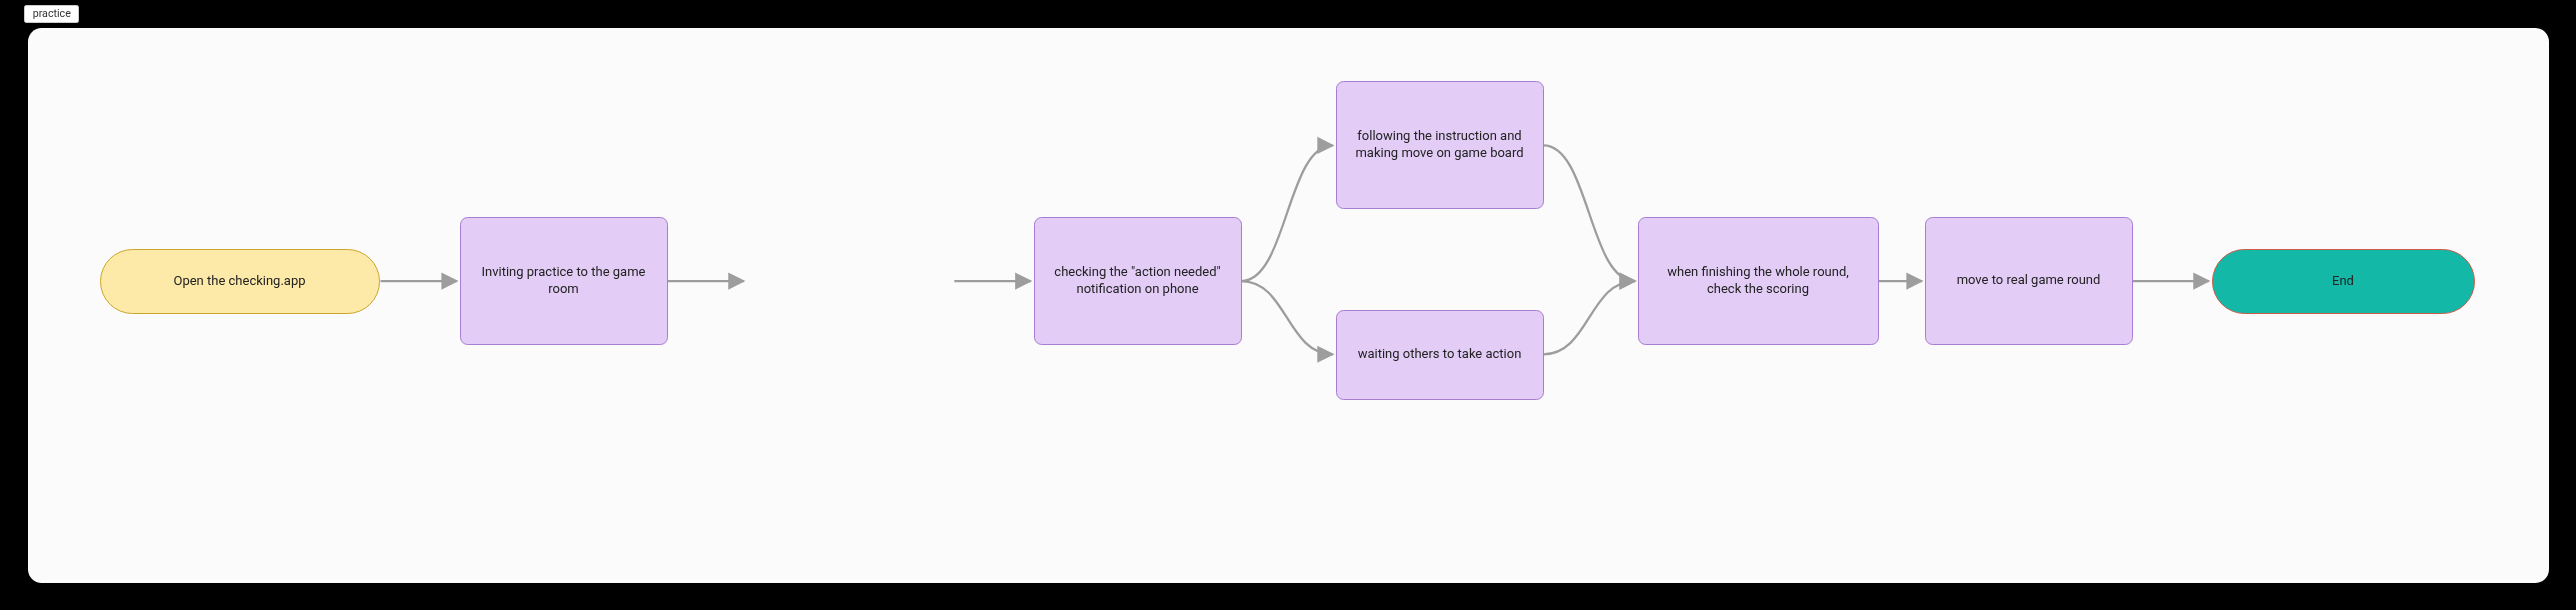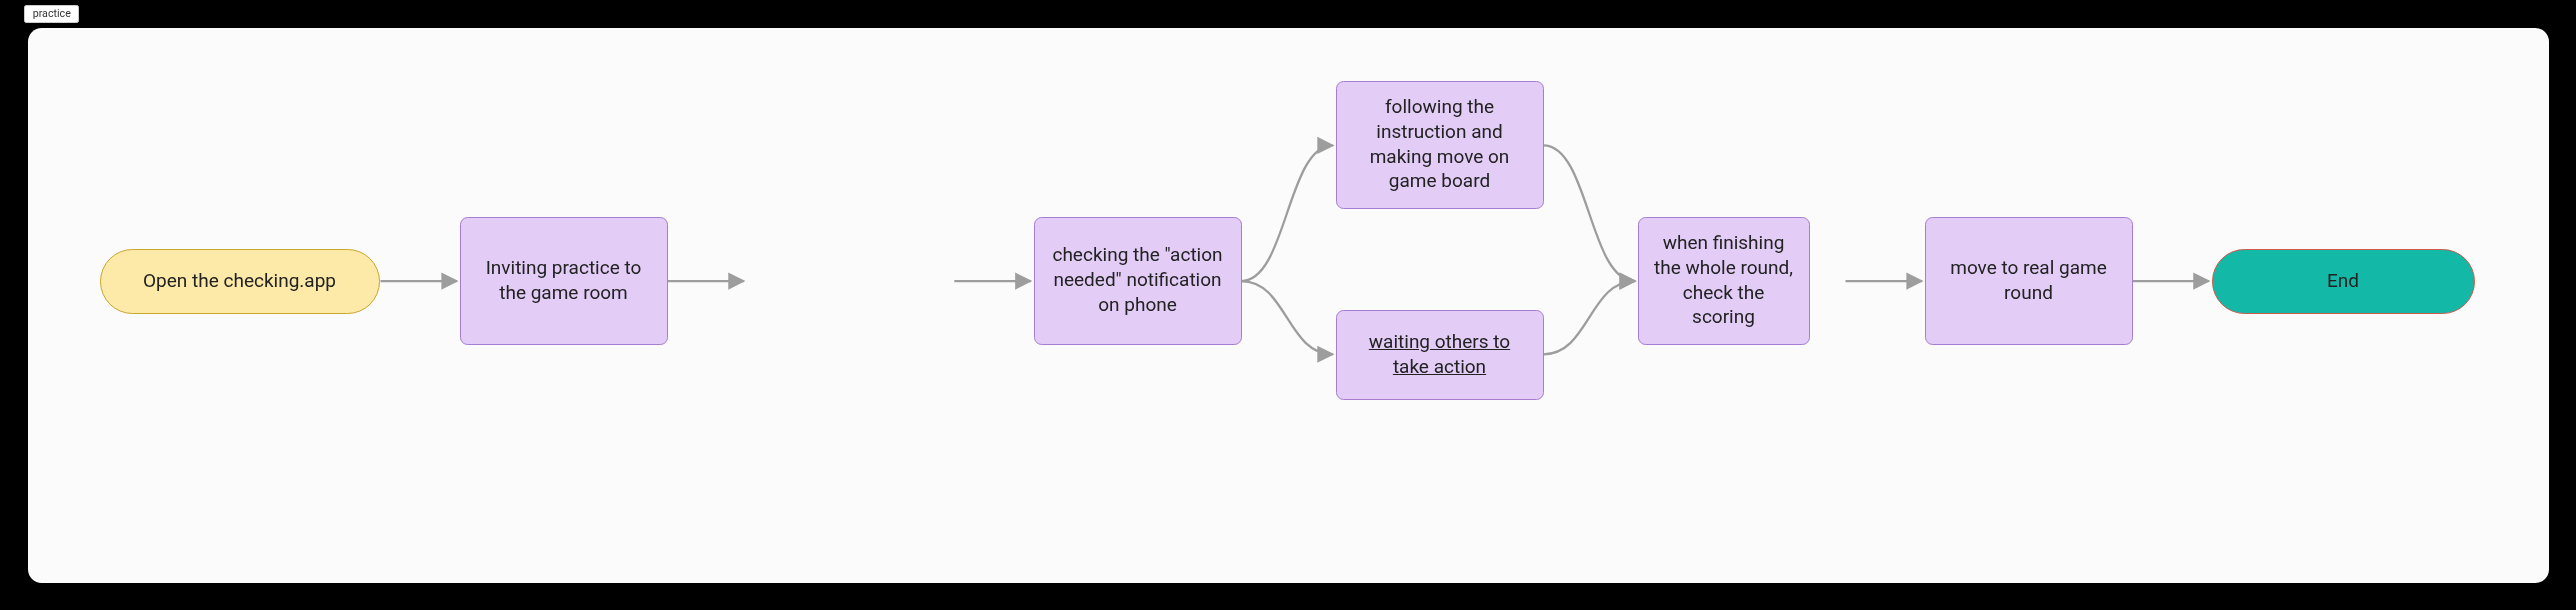--- a/index.html
+++ b/index.html
@@ -30,21 +30,21 @@
       bottom: 27.5px;
       background: #fbfbfb;
       border-radius: 13.7px;
     }
     .node {
       position: absolute;
       display: flex;
       align-items: center;
       justify-content: center;
       text-align: center;
-      font-size: 19px;
+      font-size: 13px;
       line-height: 1.3;
       color: #222;
       border-width: 1.5px;
       border-style: solid;
       padding: 7.6px 13.7px;
     }
     .pill-start {
       background: #fde9a8;
       border-color: #c9a62c;
       border-radius: 37px;
@@ -118,25 +118,25 @@
 
 
   <div class="node box" style="left:1006px; top:189px; width:208px; height:128px;">
     <span>checking the "action needed" notification on phone</span>
   </div>
 
   <div class="node box" style="left:1308px; top:53px; width:208px; height:128px;">
     <span>following the instruction and making move on game board</span>
   </div>
 
-  <div class="node box" style="left:1308px; top:282px; width:208px; height:90px;text-decoration:underline;">
+  <div class="node box" style="left:1308px; top:282px; width:208px; height:90px;">
     <span>waiting others to take action</span>
   </div>
 
-  <div class="node box" style="left:1610px; top:189px; width:172px; height:128px;justify-content:center;">
+  <div class="node box" style="left:1610px; top:189px; width:241px; height:128px;justify-content:center;">
     <span>when finishing the whole round, check the scoring</span>
   </div>
 
   <div class="node box" style="left:1897px; top:189px; width:208px; height:128px;justify-content:center;">
     <span>move to real game round</span>
   </div>
 
   <div class="node pill-end" style="left:2184px; top:221px; width:263px; height:65px;">
     <span>End</span>
   </div>

